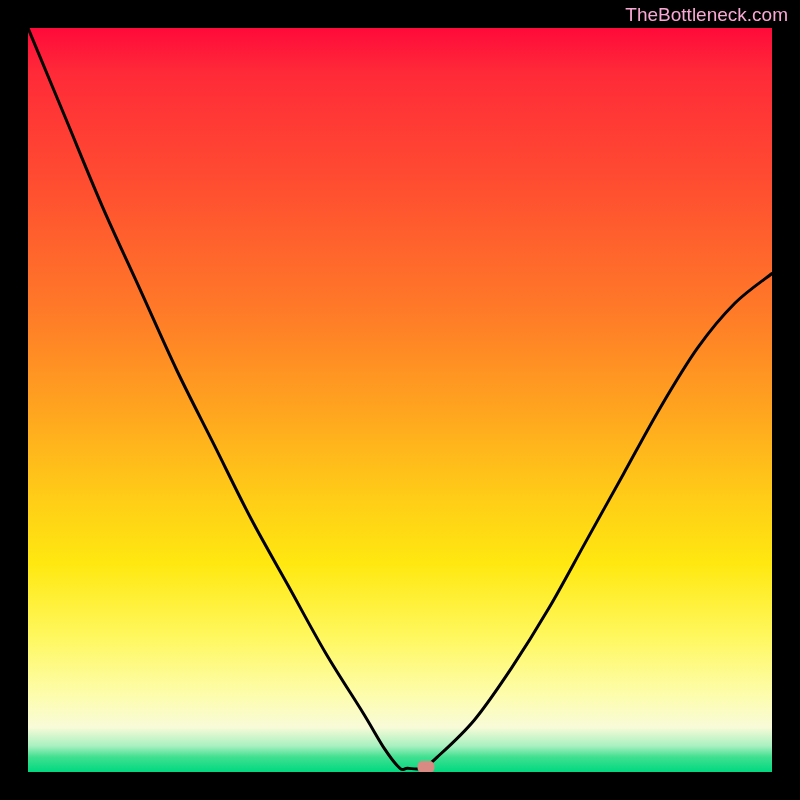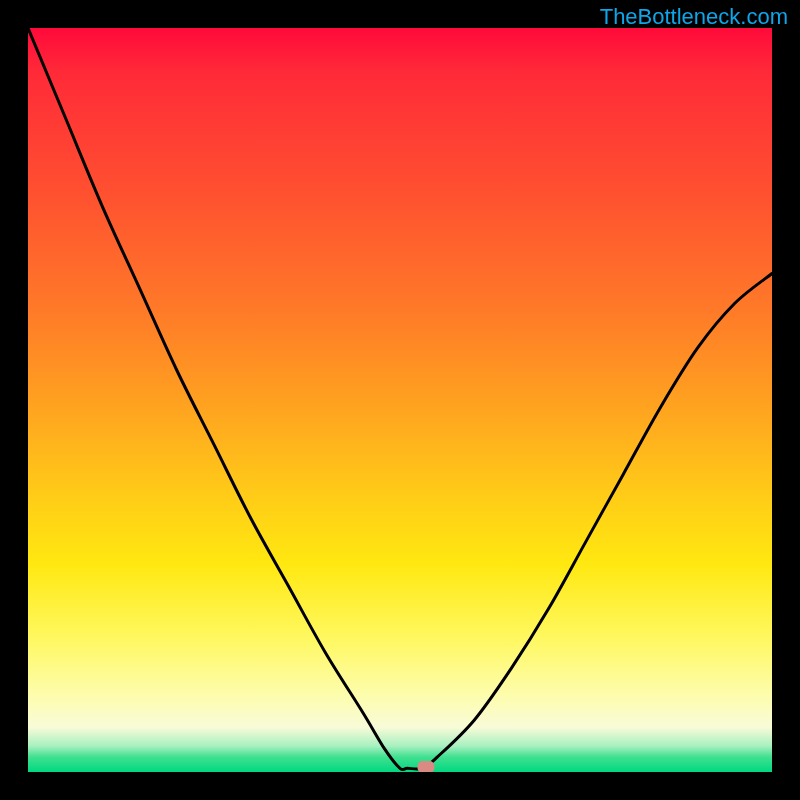--- a/index.html
+++ b/index.html
@@ -54,23 +54,23 @@
   .curve-path {
     fill: none;
     stroke: #000000;
     stroke-width: 3;
     stroke-linecap: round;
   }
   .watermark {
     position: absolute;
     top: 4px;
     right: 12px;
-    color: #0ea5e9;
+    color: #f9a8d4;
     font-family: Arial, Helvetica, sans-serif;
-    font-size: 22px;
+    font-size: 19px;
     font-weight: 400;
     user-select: none;
   }
   .marker {
     position: absolute;
     width: 17px;
     height: 12px;
     border-radius: 5px;
     transform: translate(-50%, -50%);
   }

